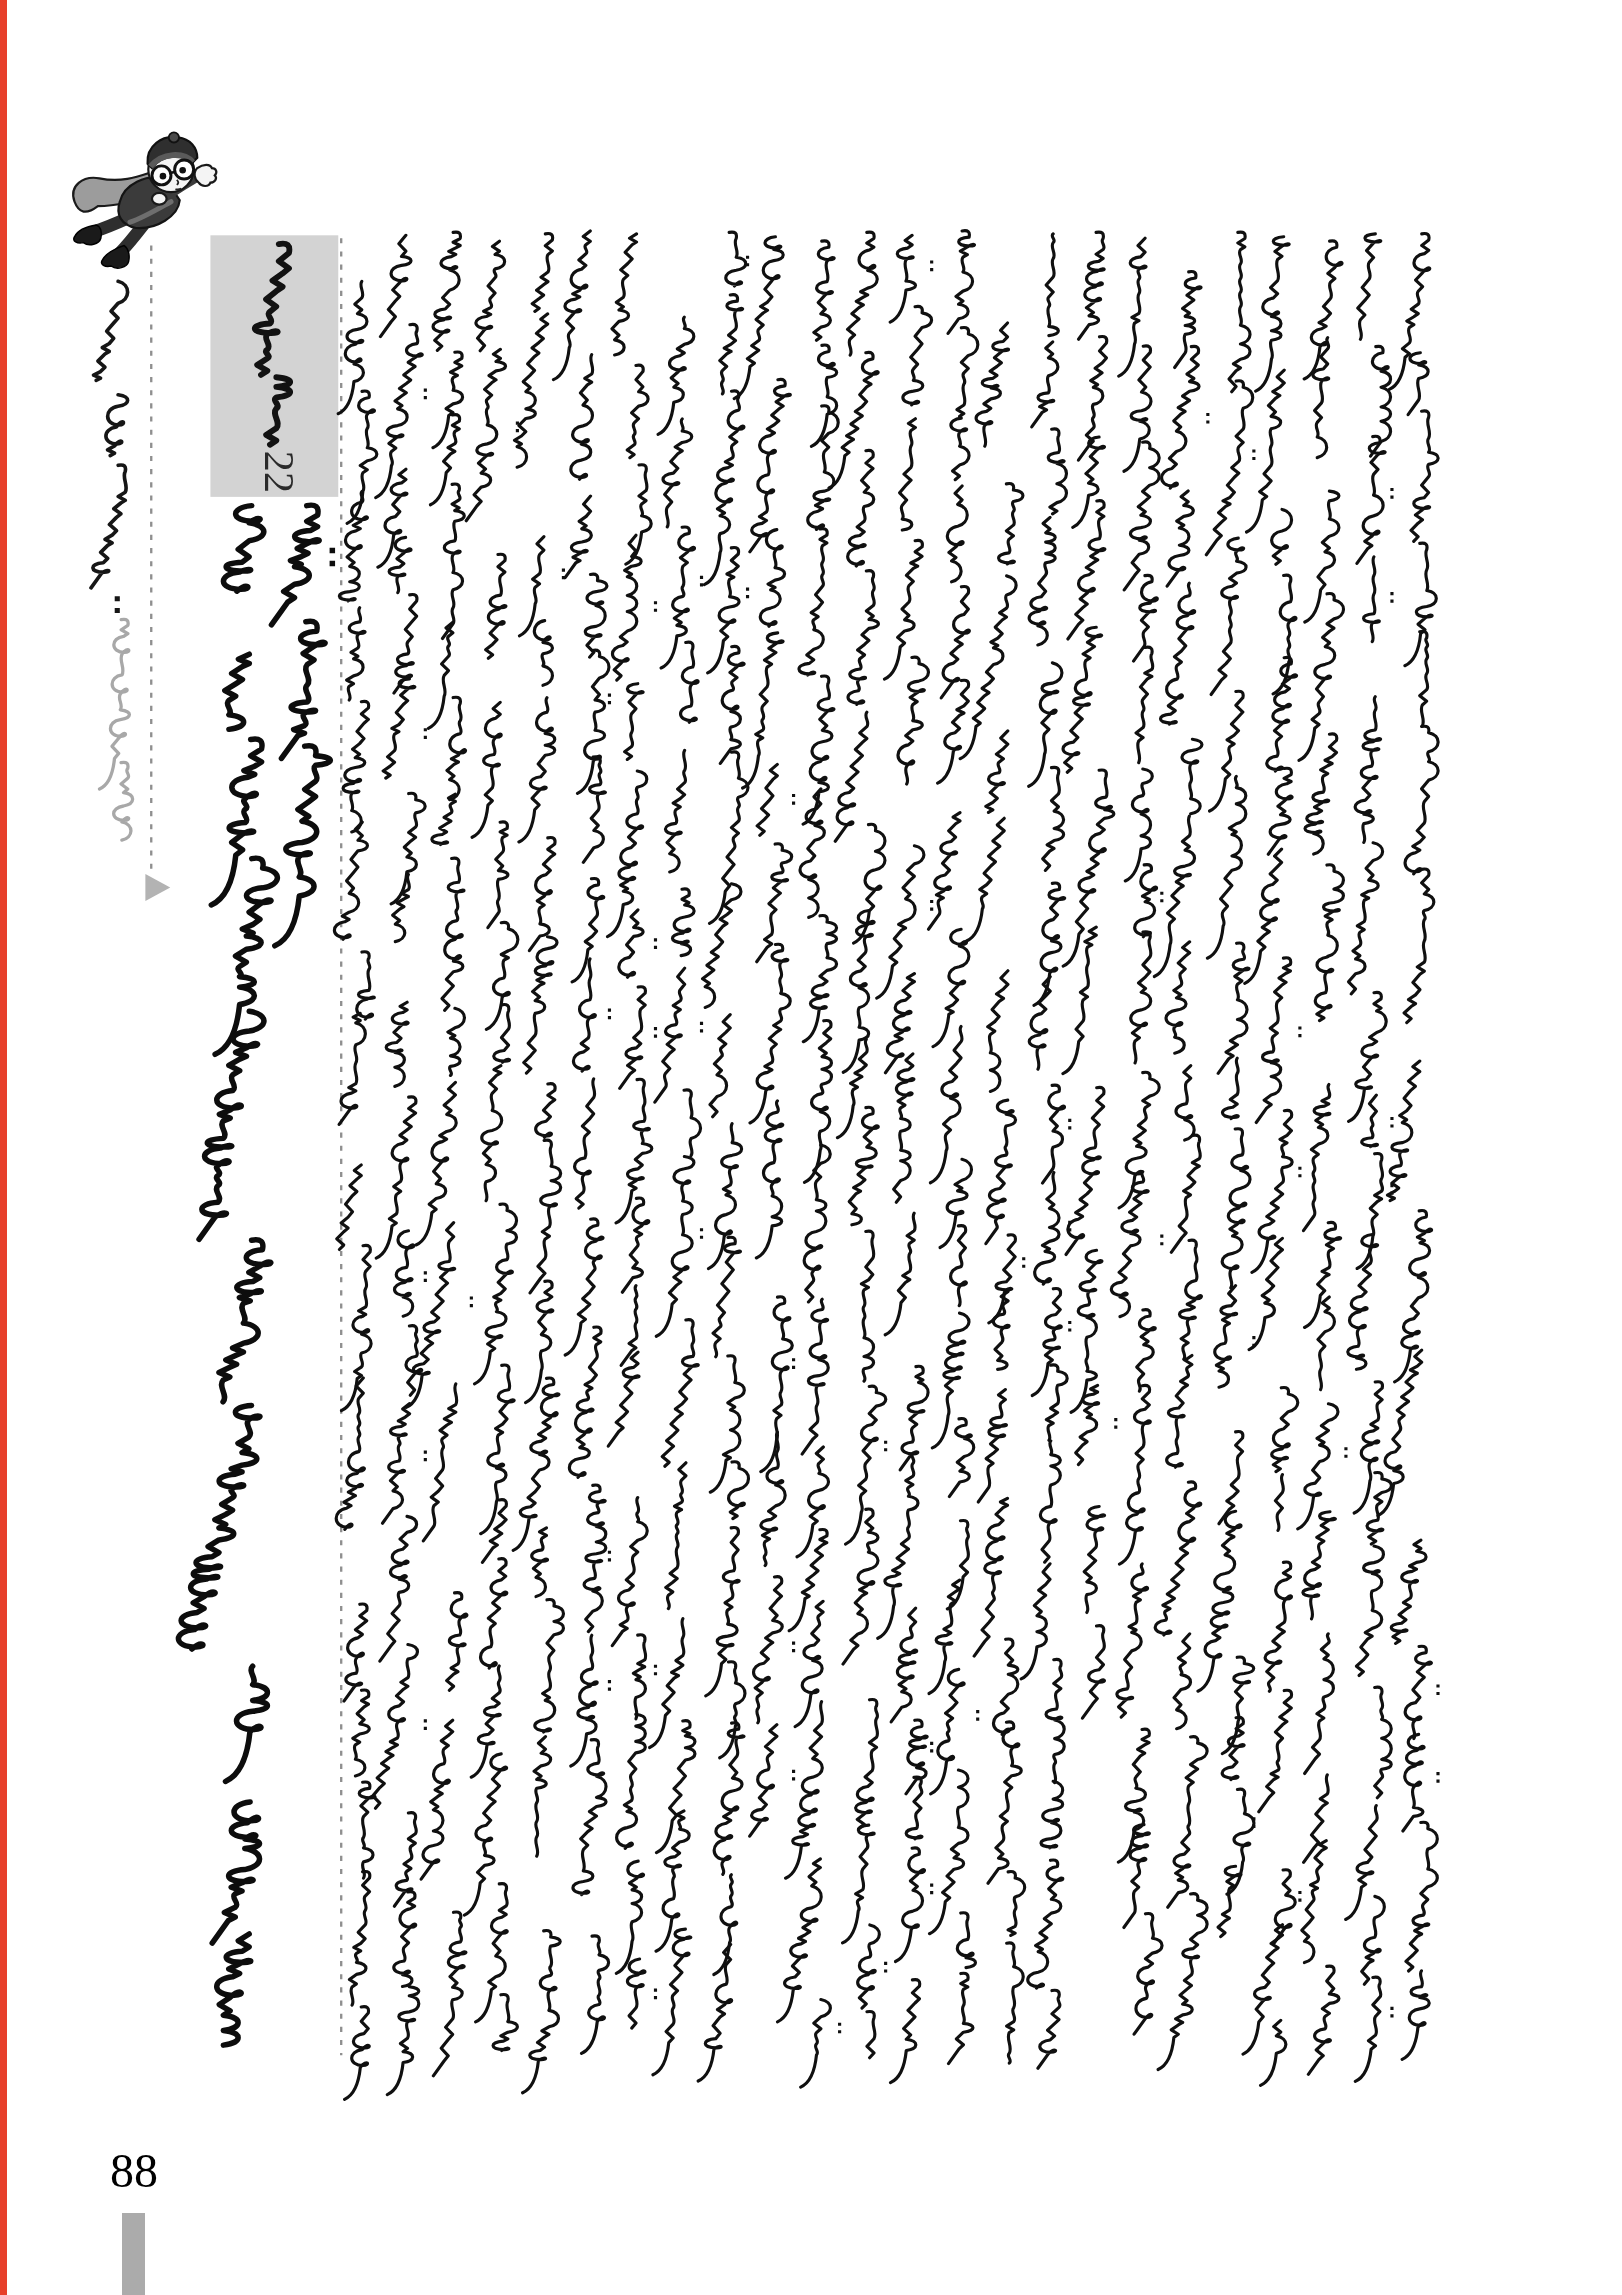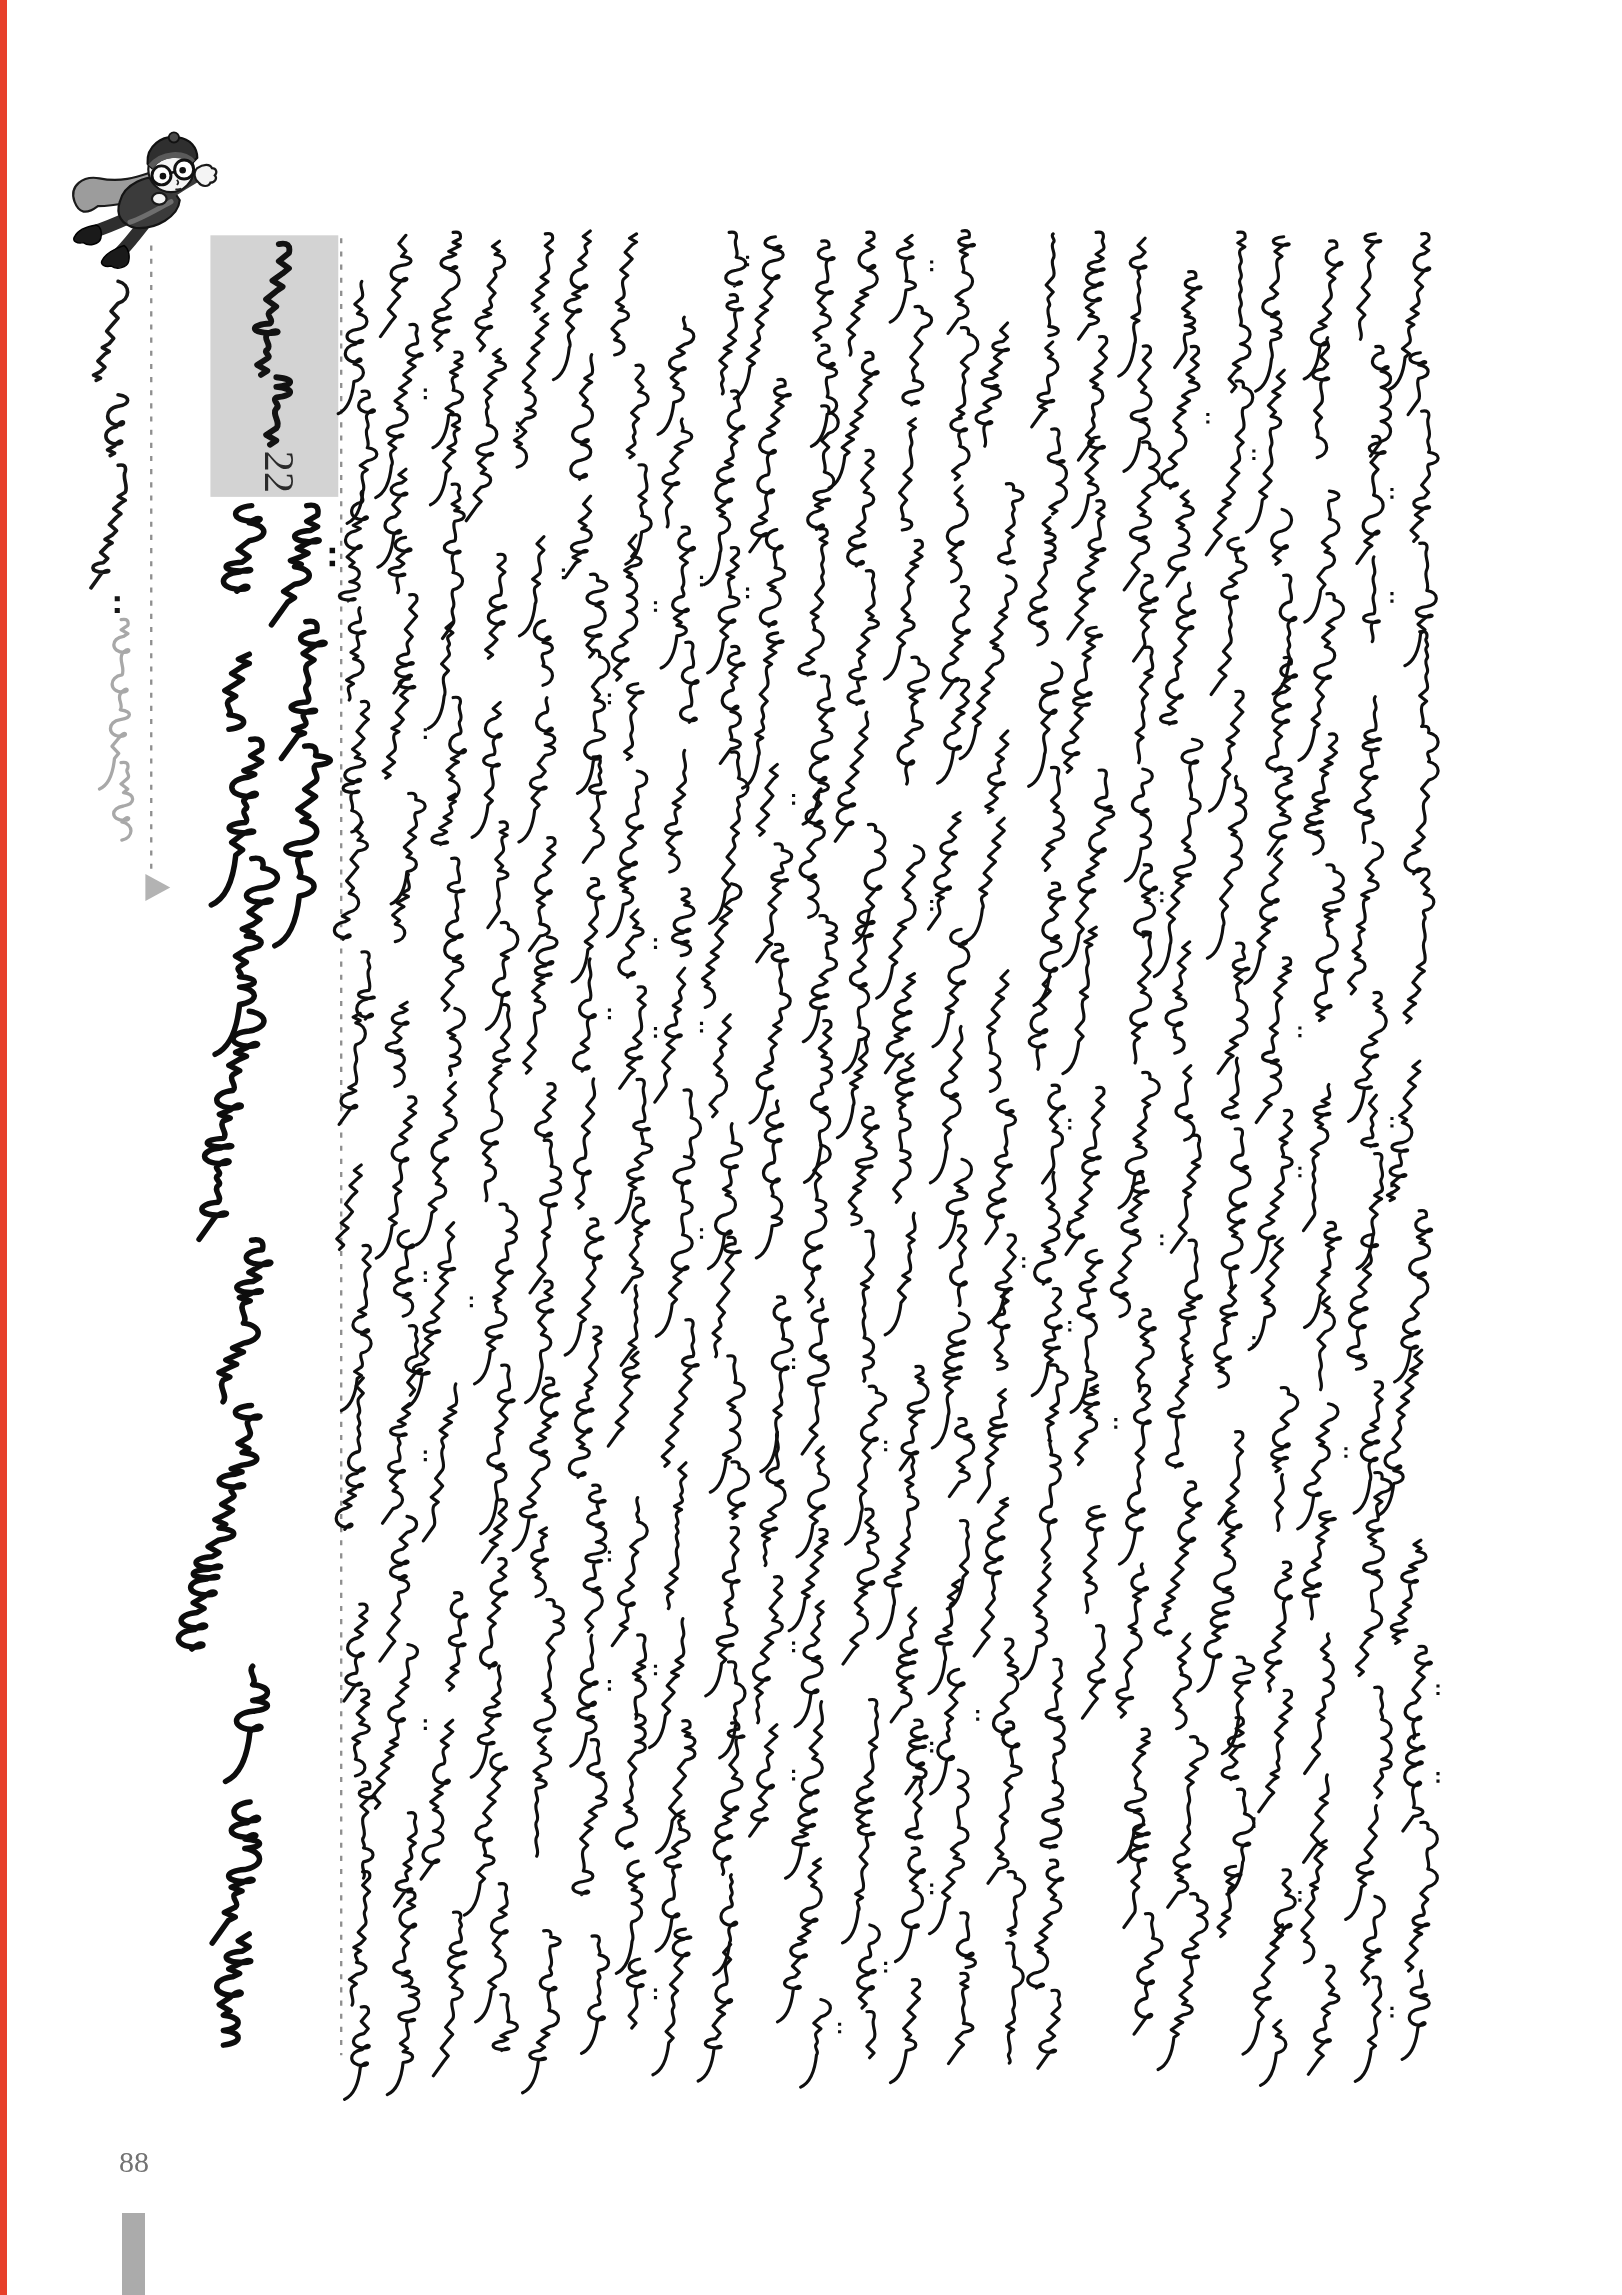--- a/index.html
+++ b/index.html
@@ -12,21 +12,21 @@
   }
   .edge-stripe{
     position:absolute;left:0;top:0;width:6.6px;height:2295px;
   }
   svg.art{position:absolute;left:0;top:0;}
   .page-number{
     position:absolute;
     left:101px;top:2147px;width:66px;
     text-align:center;
     font-family:"Liberation Serif", serif;
-    font-size:30px;color:#737373;
+    font-size:48px;color:#000000;
     line-height:1;
   }
   .footer-bar{position:absolute;}
 </style>
 </head>
 <body>
 
 <div class="page">
 
   <div class="edge-stripe" style="background: rgb(231, 64, 43); width: 6.6px;"></div>

